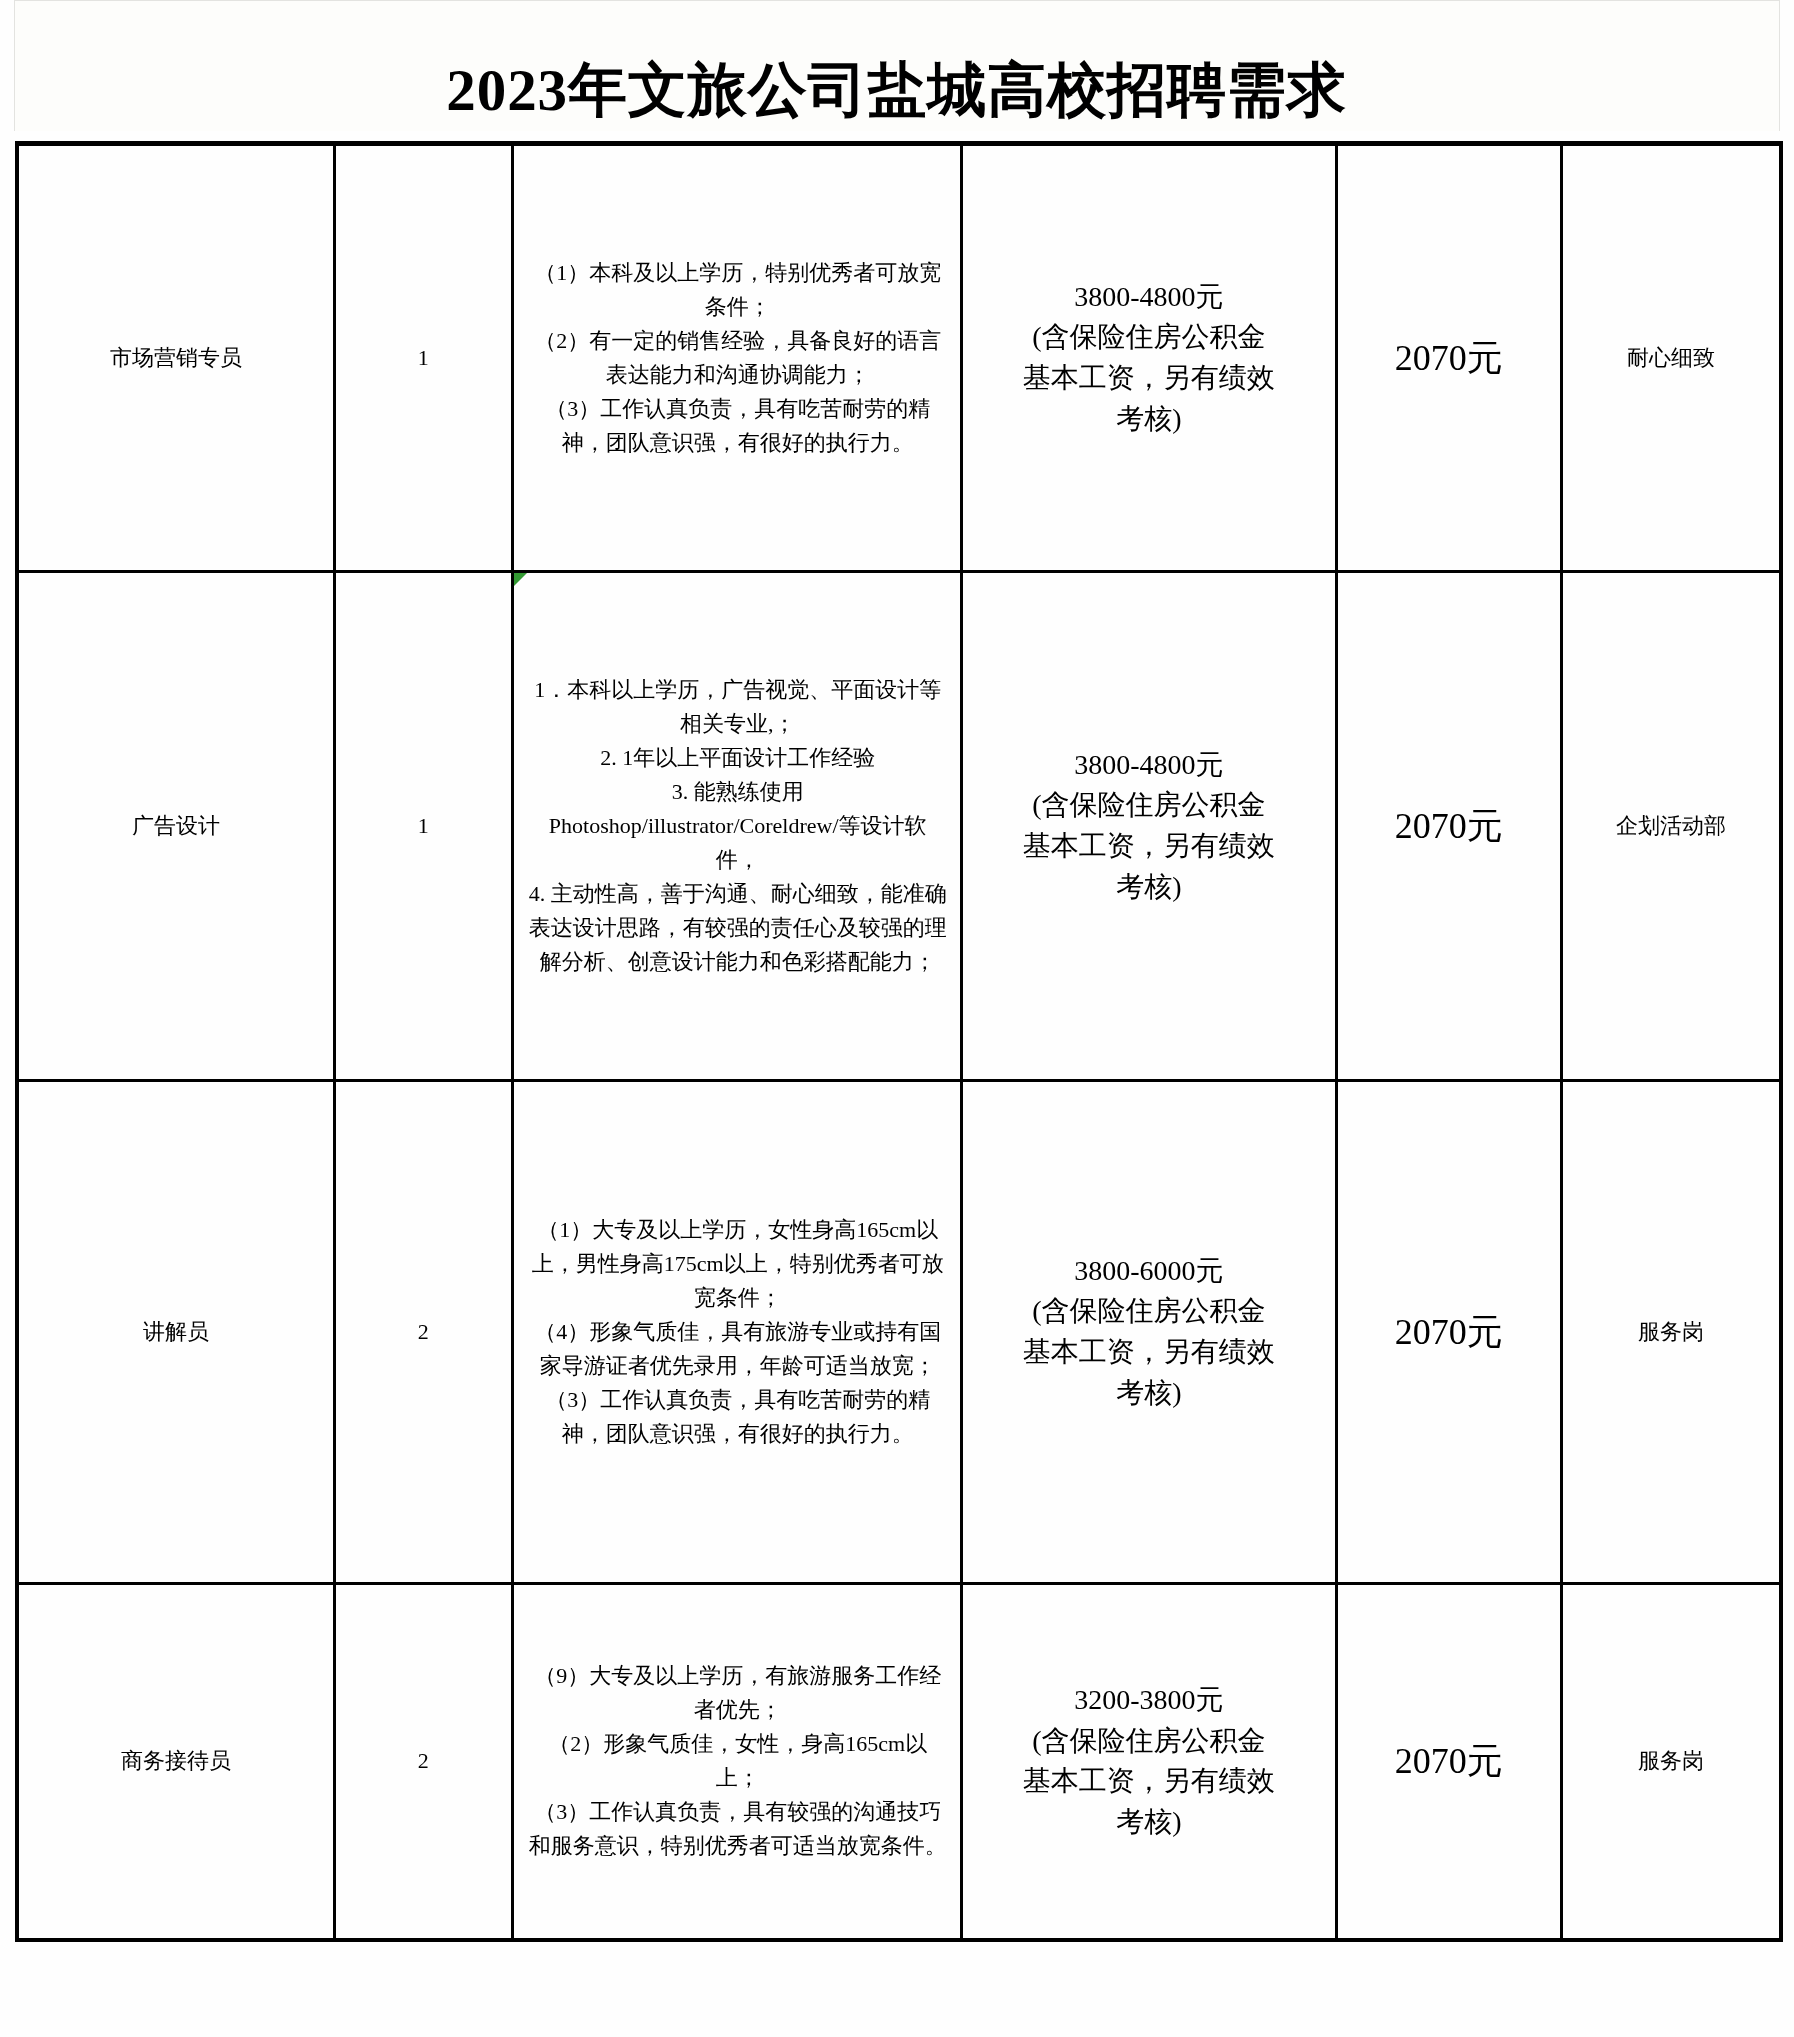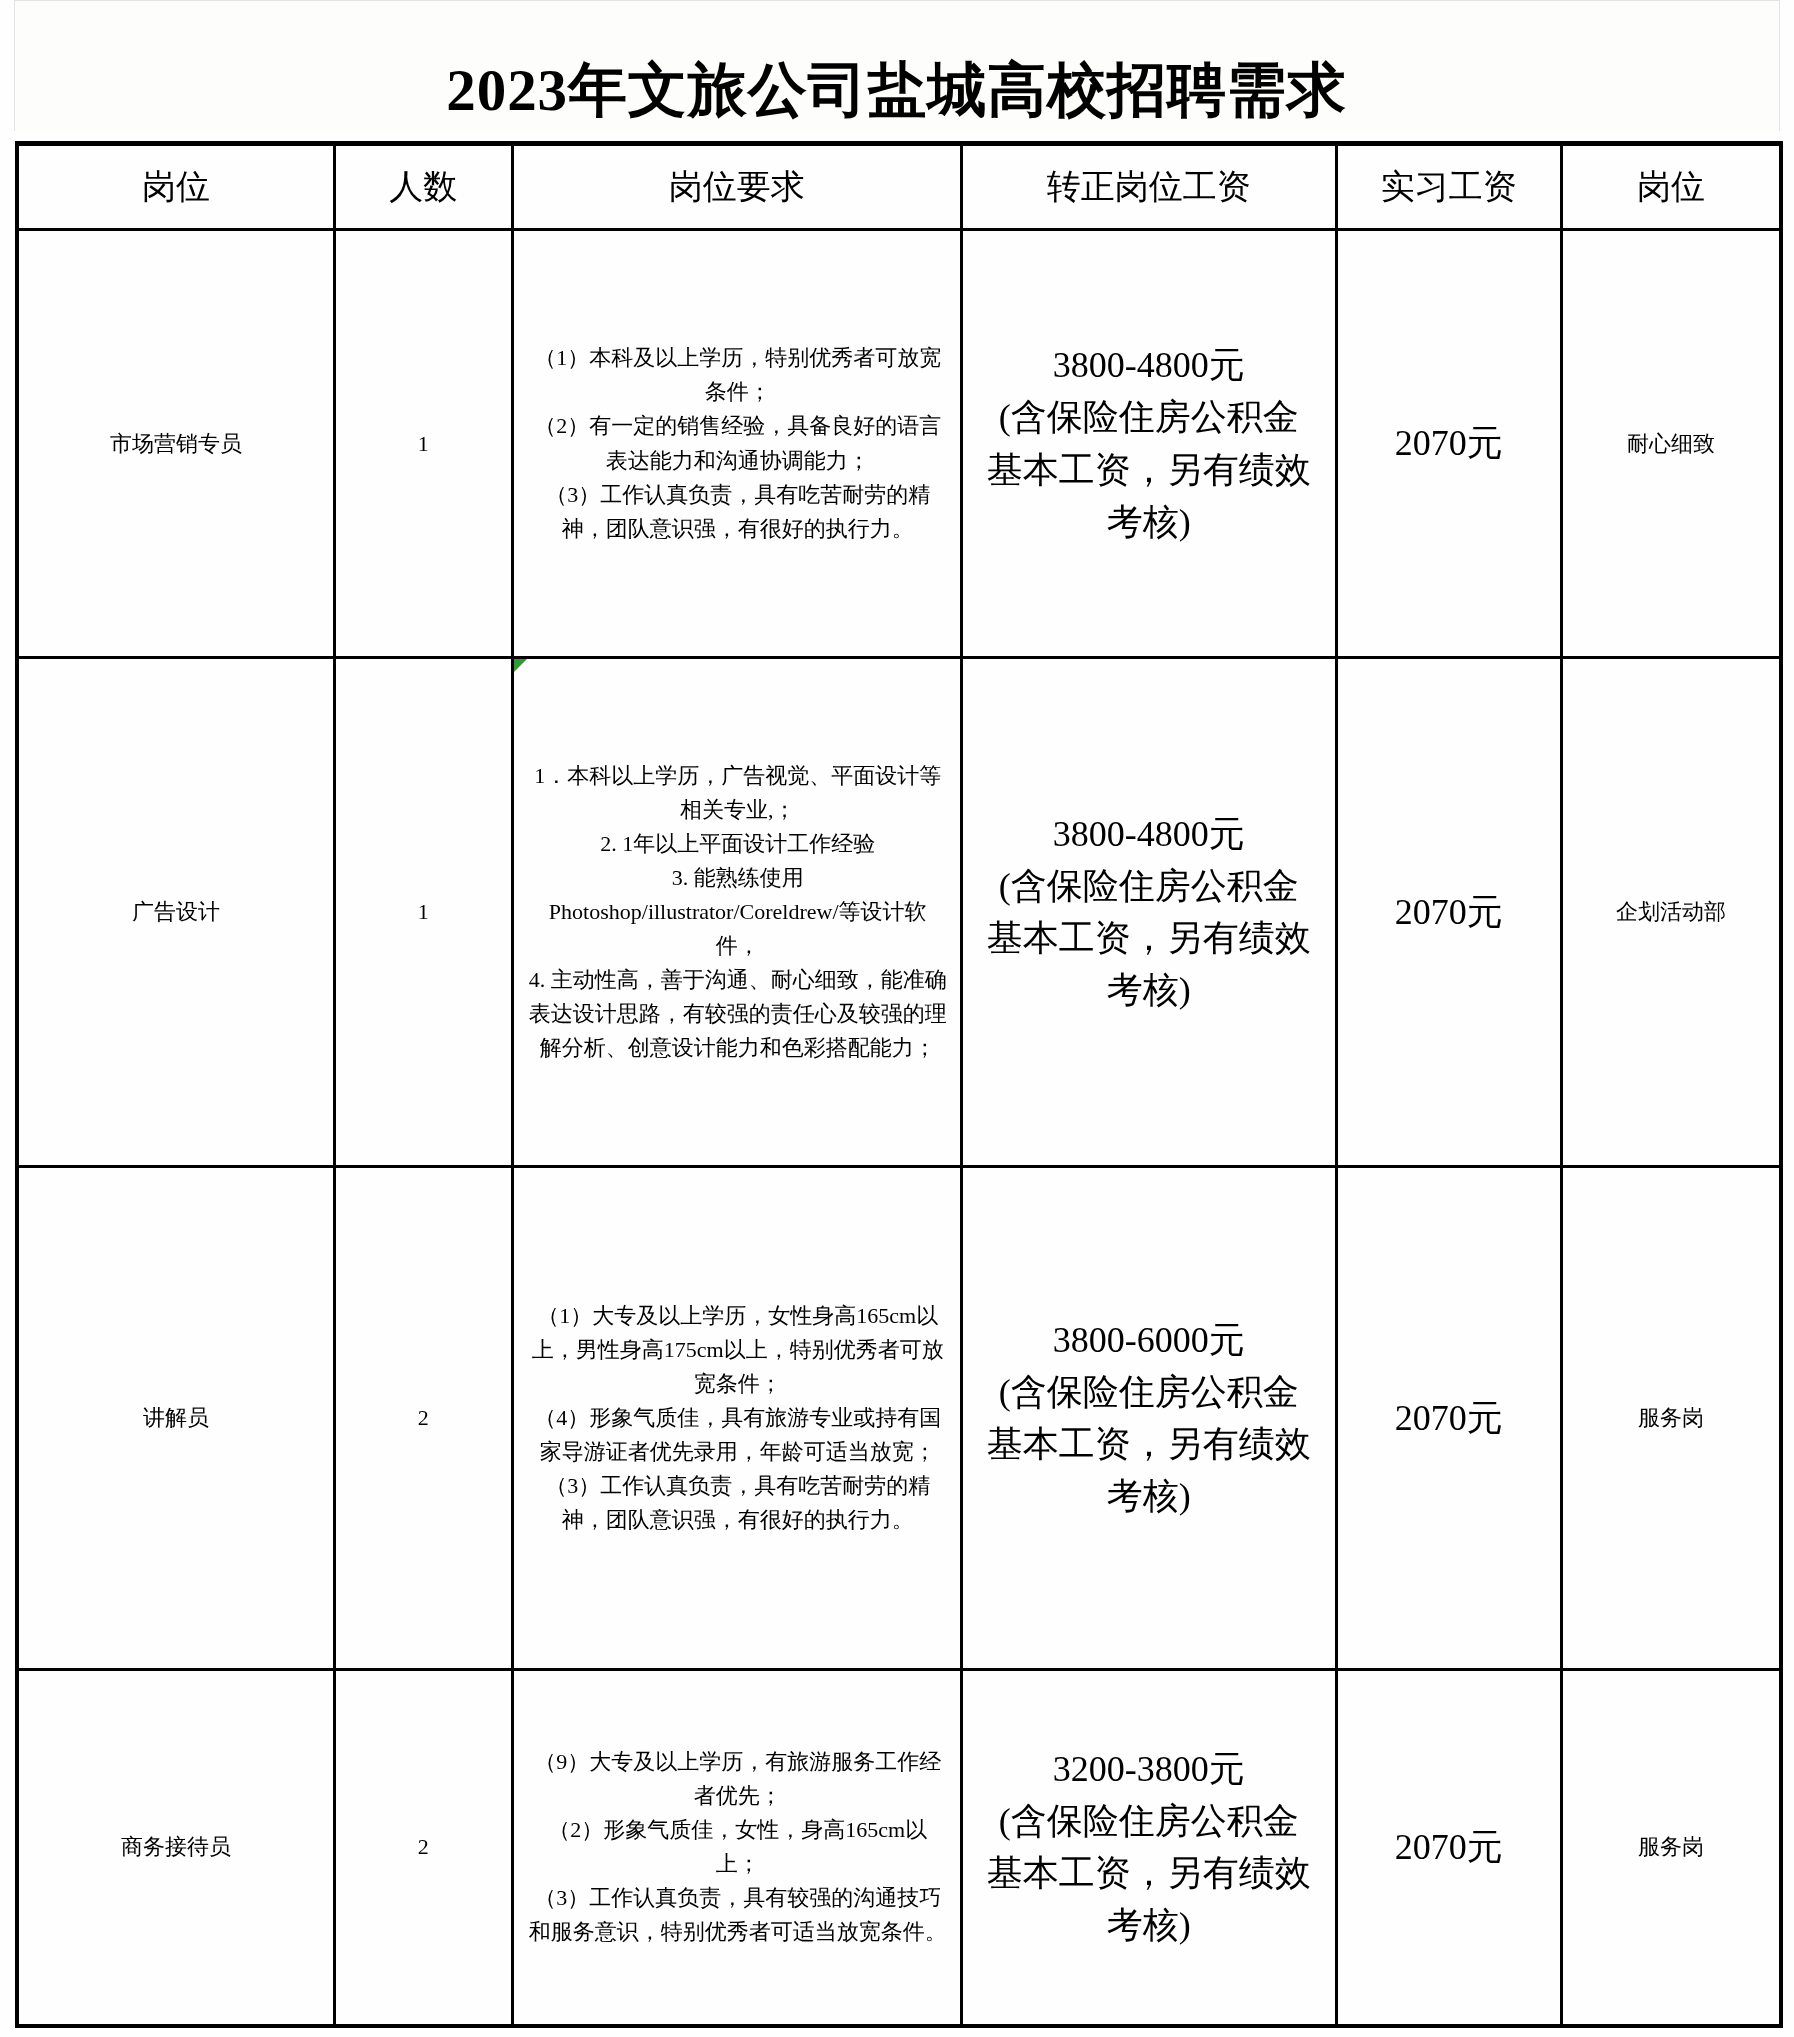--- a/index.html
+++ b/index.html
@@ -39,21 +39,21 @@
 
   tr.hdr    { height: 86px; }
   tr.row-1  { height: 428px; }
   tr.row-2  { height: 509px; }
   tr.row-3  { height: 503px; }
   tr.row-4  { height: 356px; }
 
   th.hcell { font-weight: normal; font-size: 34px; text-align: center; }
 
   td.center { text-align: center; font-size: 22px; }
-  td.salary { text-align: center; font-size: 36px; white-space: pre-line; line-height: 1.45; }
+  td.salary { text-align: center; font-size: 28px; white-space: pre-line; line-height: 1.45; }
   td.intern { text-align: center; font-size: 36px; margin-left: 33px; }
 
   td.req { position: relative; padding: 7.2px 12.6px 7.2px 14.4px; }
   td.req p {
     font-size: 22px; line-height: 1.55; text-align: center;
     overflow-wrap: break-word;
   }
   .note-triangle {
     position: absolute; left: 0; top: 0; width: 0; height: 0;
     border-top: 13.5px solid #339933;
@@ -73,28 +73,20 @@
     <colgroup>
       <col class="c1">
         <col class="c2">
         <col class="c3">
         <col class="c4">
         <col class="c5">
         <col class="c6">
     </colgroup>
 
     <tbody>
-        <tr class="hdr">
-      <th class="hcell">岗位</th>
-      <th class="hcell">人数</th>
-      <th class="hcell">岗位要求</th>
-      <th class="hcell">转正岗位工资</th>
-      <th class="hcell">实习工资</th>
-      <th class="hcell">岗位</th>
-    </tr>
 
     <tr class="row-1">
       <td class="center">市场营销专员</td>
       <td class="center">1</td>
       <td class="req">
         <p>（1）本科及以上学历，特别优秀者可放宽条件；</p>
         <p>（2）有一定的销售经验，具备良好的语言表达能力和沟通协调能力；</p>
         <p>（3）工作认真负责，具有吃苦耐劳的精神，团队意识强，有很好的执行力。</p>
       </td>
       <td class="salary">3800-4800元

